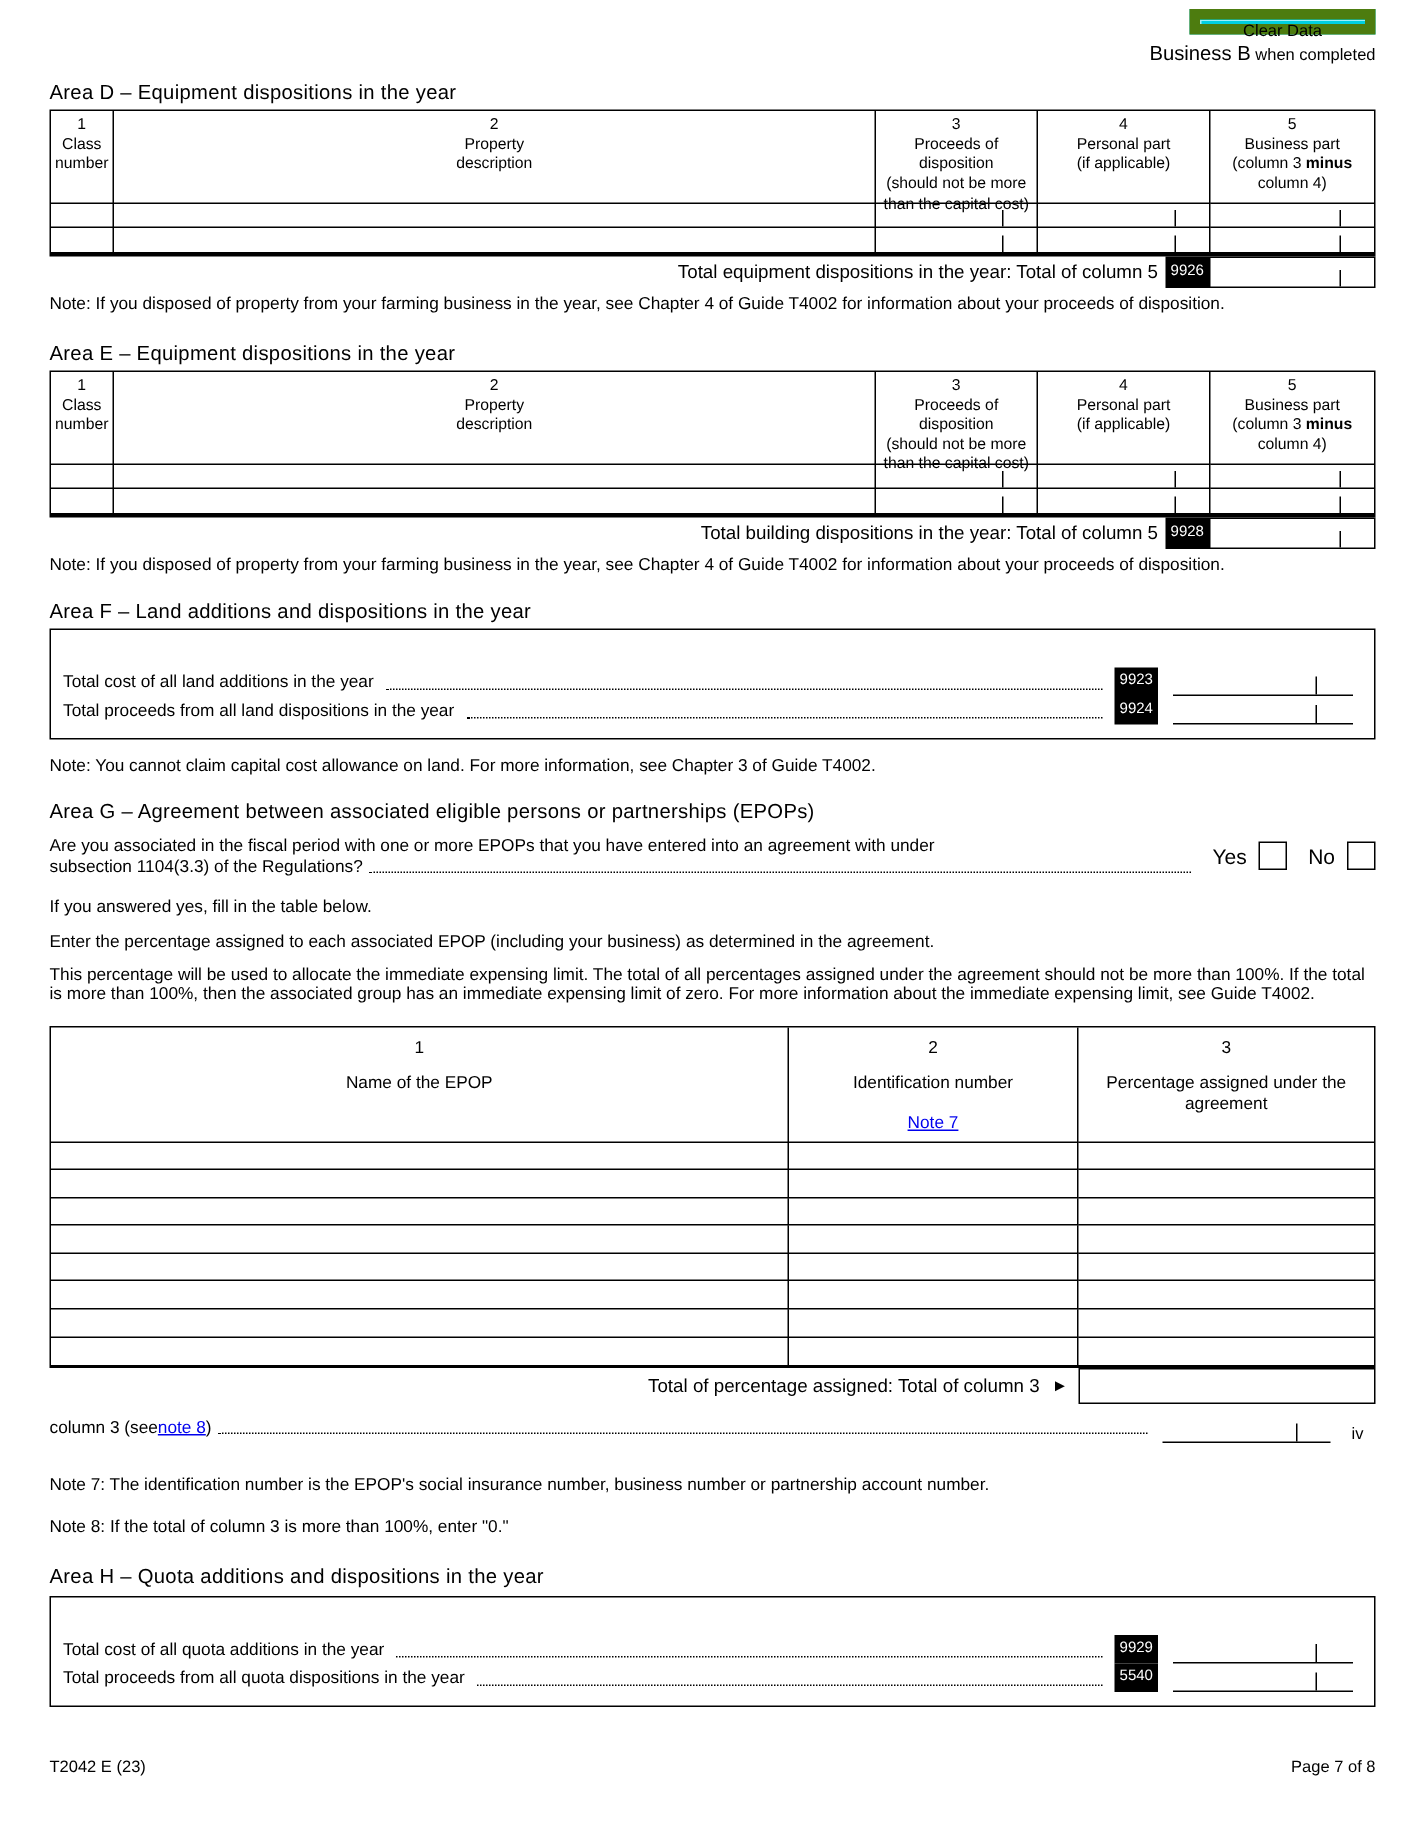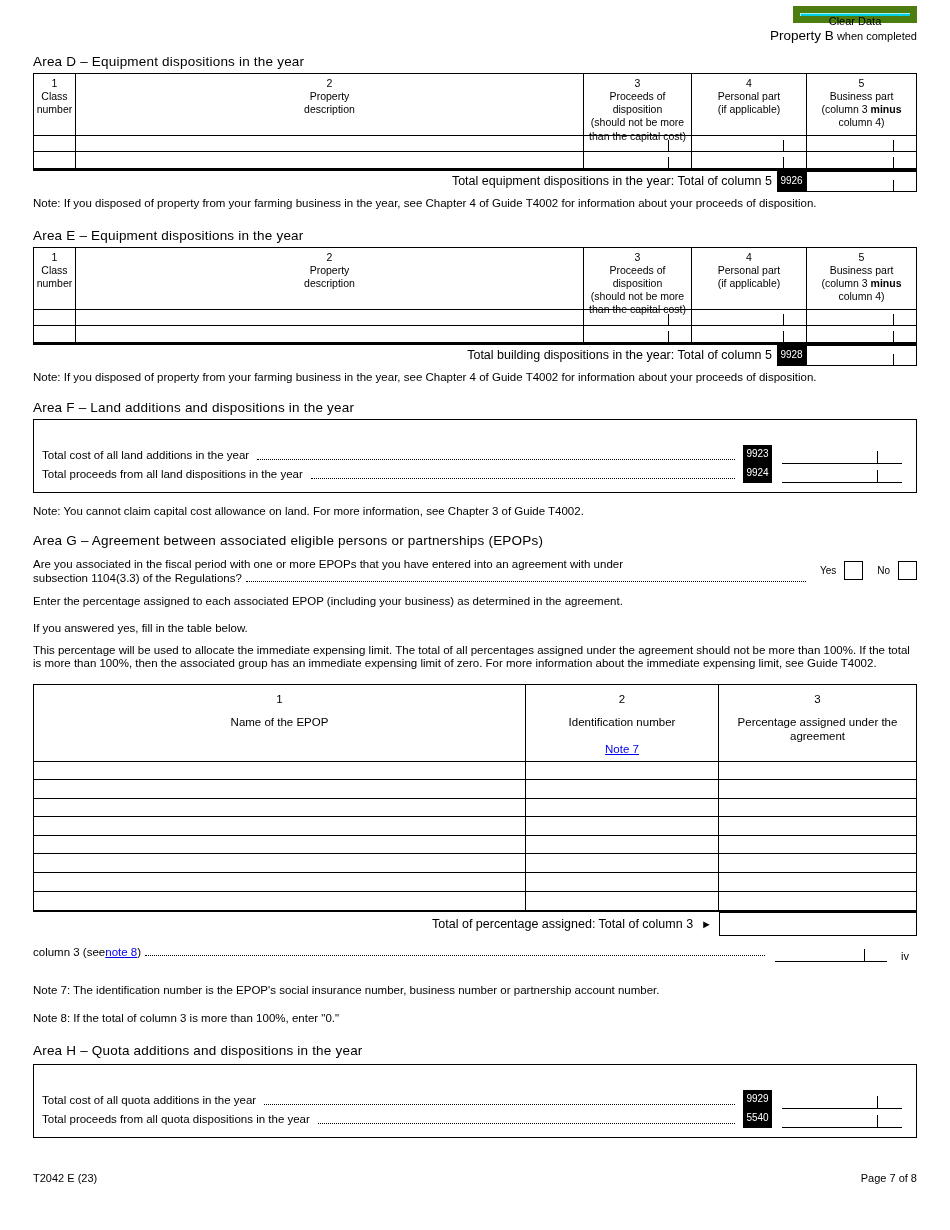--- a/index.html
+++ b/index.html
@@ -60,21 +60,21 @@
   .fcode { background:#000; color:#fff; font-size:10px; width:29px; text-align:center; line-height:18px; height:19px; flex:0 0 auto; }
   .fline { width:120px; border-bottom:1.5px solid #000; height:19px; position:relative; margin-left:10px; flex:0 0 auto; }
   .fline.cents-tick::after { right:24px; height:12px; }
 
   
   .gq { display:flex; margin-top:9px; }
   .gq-text { flex:1; font-size:11.5px; line-height:14px; }
   .gq-line2 { display:flex; }
   .gq-line2 .fdots { margin:0 4px 3px 4px; border-bottom-width:1.5px; }
   .gq-ans { display:flex; align-items:center; margin-left:10px; }
-  .gq-ans .albl { font-size:10px; }
+  .gq-ans .albl { font-size:14px; }
   .checkbox { width:19px; height:19px; border:1.5px solid #000; box-sizing:border-box; margin-left:8px; cursor:pointer; }
   .gq-ans .no-l { margin-left:14px; }
 
   .para { font-size:11.5px; line-height:13.5px; }
 
   
   .etable {
     display:grid; grid-template-columns:492px 193px 1fr;
     border:1.5px solid #000; border-bottom:2.5px solid #000; box-sizing:border-box;
     margin-top:13px;
@@ -108,21 +108,21 @@
   .footer { position:absolute; left:33px; right:33px; top:1172px; display:flex; justify-content:space-between; font-size:11px; } .mt5{margin-top:5px;} .mt6{margin-top:6px;} .mt8{margin-top:8px;}
   .mt10{margin-top:10px;} .mt12{margin-top:12px;} .mt14{margin-top:14px;}
   .mt16{margin-top:16px;} .mt17{margin-top:17px;} .mt18{margin-top:18px;} .mt22{margin-top:22px;}
 </style>
 </head>
 <body>
 
 <div class="content">
 
   <button class="clear-btn">Clear Data</button>
-  <div class="protected"><span>Property B</span><span class="suffix"> when completed</span></div>
+  <div class="protected"><span>Business B</span><span class="suffix"> when completed</span></div>
 
   <div class="sec-title mt10">Area D – Equipment dispositions in the year</div>
   <div class="dtable">
     <div class="hc"><span>1</span><br><span style="white-space:pre-line">Class
 number</span></div>
     <div class="hc"><span>2</span><br><span style="white-space:pre-line">Property
 description</span></div>
     <div class="hc"><span>3</span><br><span style="white-space:pre-line">Proceeds of disposition
 (should not be more
 than the capital cost)</span></div>
@@ -215,22 +215,22 @@
       </div>
     </div>
     <div class="gq-ans">
       <span class="albl">Yes</span>
       <span class="checkbox"></span>
       <span class="albl no-l">No</span>
       <span class="checkbox"></span>
     </div>
   </div>
 
+  <div class="para mt14">If you answered yes, fill in the table below.</div>
   <div class="para mt10">Enter the percentage assigned to each associated EPOP (including your business) as determined in the agreement.</div>
-  <div class="para mt14">If you answered yes, fill in the table below.</div>
   <div class="para mt8">This percentage will be used to allocate the immediate expensing limit. The total of all percentages assigned under the agreement should not be more than 100%. If the total is more than 100%, then the associated group has an immediate expensing limit of zero. For more information about the immediate expensing limit, see Guide T4002.</div>
 
   <div class="etable">
     <div class="ehc"><span class="cnum">1</span><span>Name of the EPOP</span></div>
     <div class="ehc"><span class="cnum">2</span><span>Identification number</span><br><a class="note-link">Note 7</a></div>
     <div class="ehc lastcol"><span class="cnum">3</span><span style="white-space:pre-line">Percentage assigned under the
 agreement</span></div>
 
     <div class="erow"><div class="ec"></div><div class="ec"></div><div class="ec lastcol"></div></div>
     <div class="erow"><div class="ec"></div><div class="ec"></div><div class="ec lastcol"></div></div>

